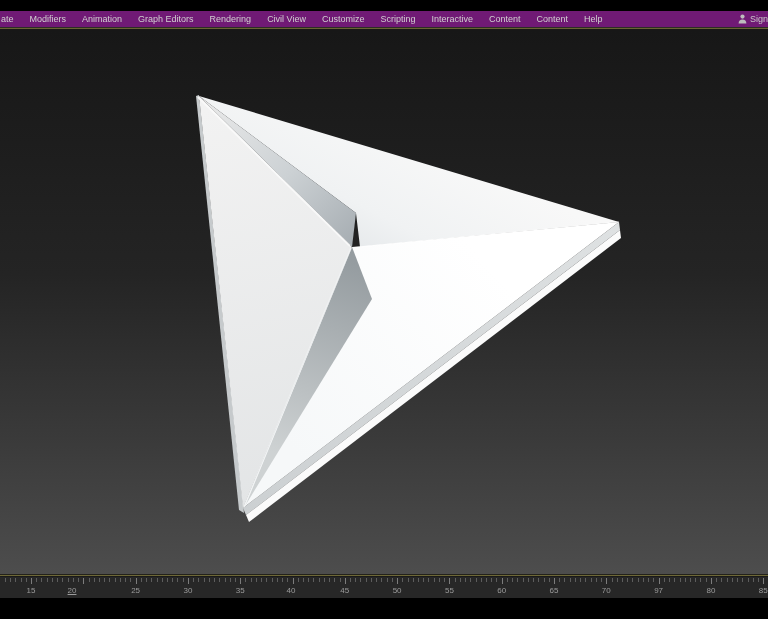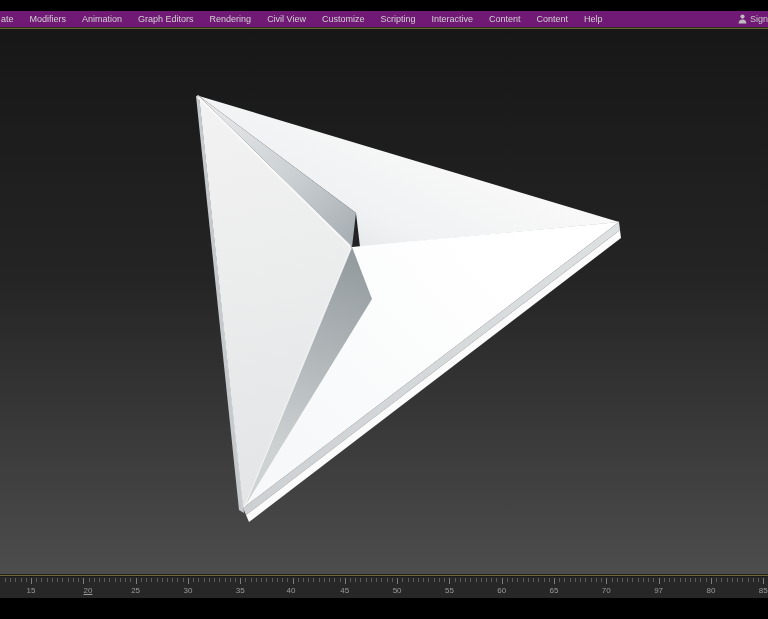--- a/index.html
+++ b/index.html
@@ -280,21 +280,21 @@
       <div class="tick minor" style="left: 721.36px;"></div>
       <div class="tick minor" style="left: 726.59px;"></div>
       <div class="tick minor" style="left: 731.82px;"></div>
       <div class="tick minor" style="left: 737.05px;"></div>
       <div class="tick minor" style="left: 742.28px;"></div>
       <div class="tick minor" style="left: 747.51px;"></div>
       <div class="tick minor" style="left: 752.74px;"></div>
       <div class="tick minor" style="left: 757.97px;"></div>
       <div class="tick major" style="left: 763.2px;"></div>
       <div class="tick-label" style="left: 31px; color: rgb(155, 155, 155);">15</div>
-      <div class="tick-label" style="left: 88px; color: rgb(155, 155, 155); text-decoration: underline;">20</div>
+      <div class="tick-label" style="left: 72px; color: rgb(155, 155, 155); text-decoration: underline;">20</div>
       <div class="tick-label" style="left: 135.6px; color: rgb(155, 155, 155);">25</div>
       <div class="tick-label" style="left: 187.9px; color: rgb(155, 155, 155);">30</div>
       <div class="tick-label" style="left: 240.2px; color: rgb(155, 155, 155);">35</div>
       <div class="tick-label" style="left: 291px; color: rgb(155, 155, 155);">40</div>
       <div class="tick-label" style="left: 344.8px; color: rgb(155, 155, 155);">45</div>
       <div class="tick-label" style="left: 397.1px; color: rgb(155, 155, 155);">50</div>
       <div class="tick-label" style="left: 449.4px; color: rgb(155, 155, 155);">55</div>
       <div class="tick-label" style="left: 501.7px; color: rgb(155, 155, 155);">60</div>
       <div class="tick-label" style="left: 554px; color: rgb(155, 155, 155);">65</div>
       <div class="tick-label" style="left: 606.3px; color: rgb(155, 155, 155);">70</div>

